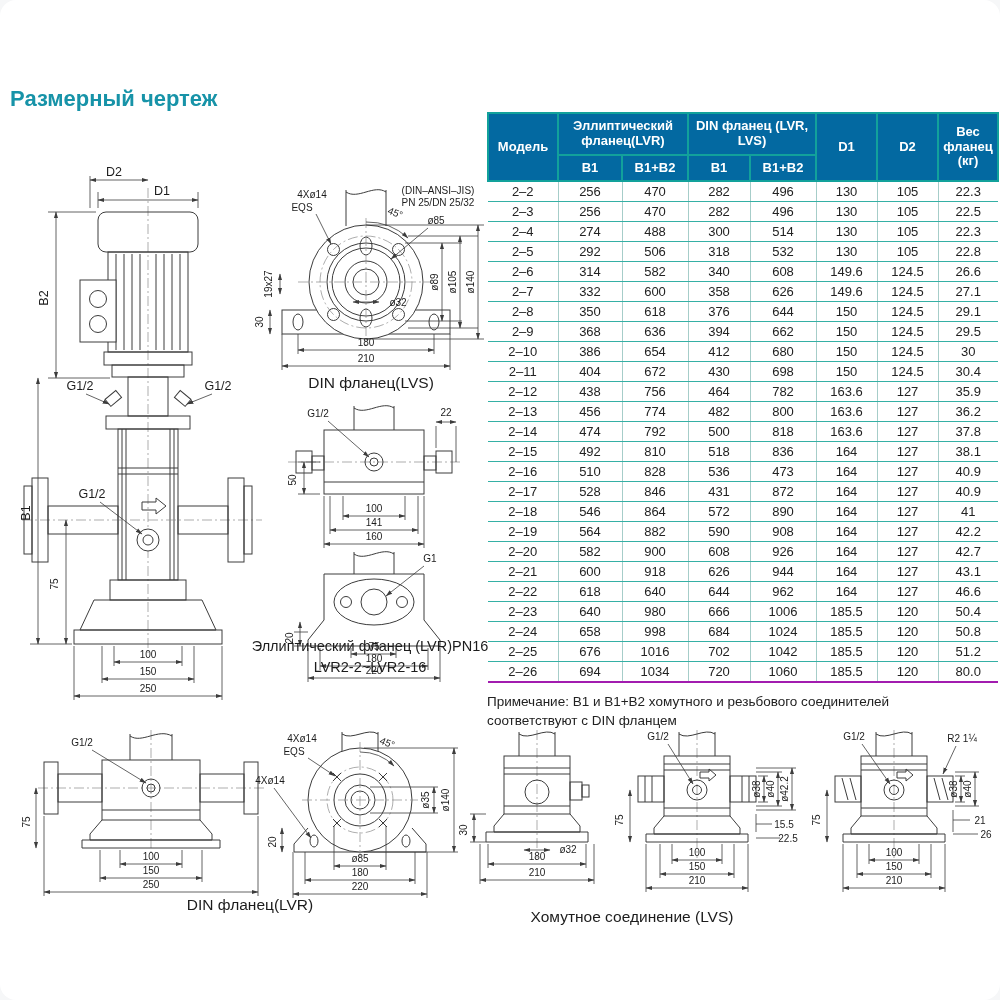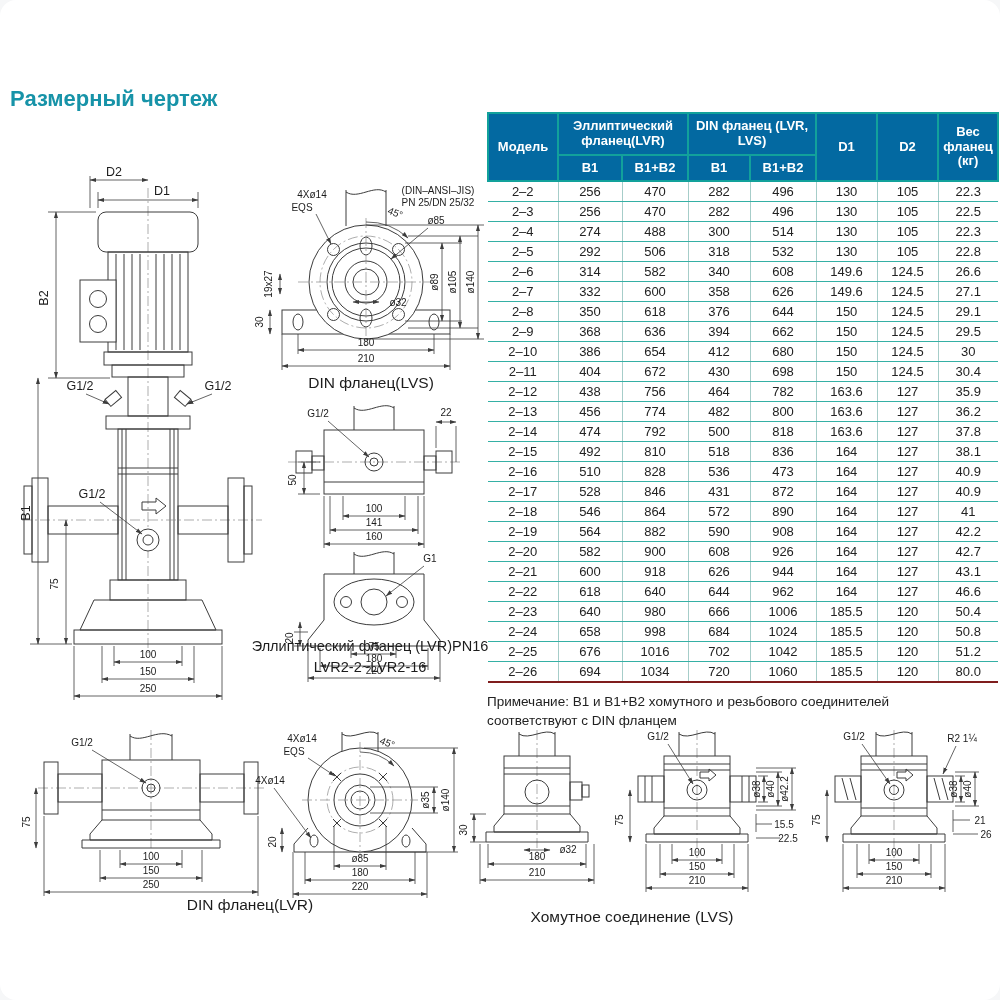--- a/index.html
+++ b/index.html
@@ -9,21 +9,21 @@
 
   
   .spec-table{position:absolute;left:487px;top:112px;border-collapse:collapse;table-layout:fixed;width:510px;}
   .spec-table th{background:#0369a1;color:#ffffff;font-size:13px;font-weight:bold;
                  border:2px solid #12a19b;text-align:center;vertical-align:middle;line-height:1.15;padding:0 0;}
   .spec-table thead tr:first-child th{height:40px;}
   .spec-table thead tr:last-child th{height:24px;}
   .spec-table td{font-size:13px;color:#222;text-align:center;height:19px;padding:0;
                  border-bottom:1px solid #35b0a5;border-right:1px solid #a6cdc9;}
   .spec-table td:last-child{border-right:none;}
-  .spec-table tbody tr:last-child td{border-bottom:2px solid #7f1d1d;}
+  .spec-table tbody tr:last-child td{border-bottom:2px solid #a21caf;}
   .note{position:absolute;left:487px;top:693px;width:478px;font-size:13.5px;color:#222;line-height:1.4;}
 
   
   svg{position:absolute;overflow:visible;}
   .s{stroke:#3c3c3c;stroke-width:1;fill:none;}
   .f{stroke:#3c3c3c;stroke-width:1;fill:#ffffff;}
   .d{stroke:#3c3c3c;stroke-width:0.8;fill:none;}
   .c{stroke:#8a8a8a;stroke-width:0.7;fill:none;stroke-dasharray:10 3 2 3;}
   text{font-family:"Liberation Sans","DejaVu Sans",sans-serif;font-size:10px;fill:#1c1c1c;text-anchor:middle;}
   text.big{font-size:12.5px;}

